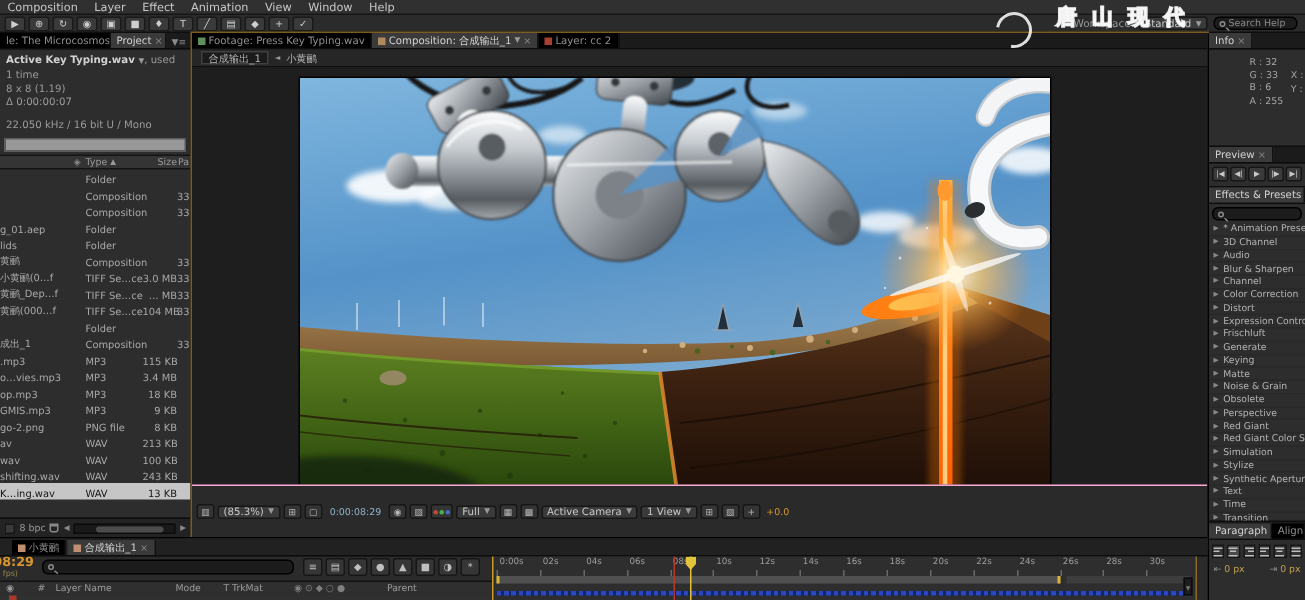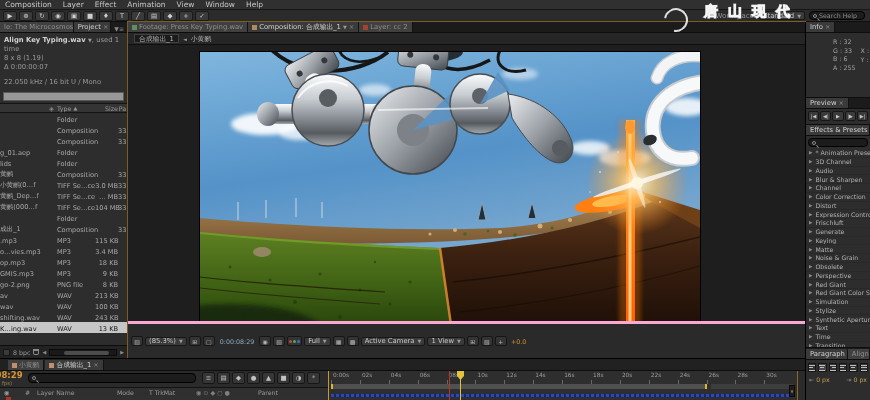--- a/index.html
+++ b/index.html
@@ -13,21 +13,21 @@
 .tool-btn{width:14px;height:10px;background:#3a3a3a;border:1px solid #1a1a1a;border-radius:2px;color:#cfcfcf;font-size:6.5px;line-height:8px;text-align:center;flex:none}
 .ws{margin-left:auto;display:flex;align-items:center;gap:3px}
 .ws-label{color:#979797;font-size:7px}
 .dropdown{background:#3a3a3a;border:1px solid #171717;border-radius:2px;height:9px;line-height:8px;padding:0 3px;color:#c9c9c9;font-size:6.8px;white-space:nowrap;display:flex;align-items:center;gap:3px}
 .caret{font-size:5px;color:#999}
 .searchbox{width:56px;height:9px;background:#1c1c1c;border:1px solid #000;border-radius:4px;color:#8a8a8a;font-size:6.3px;display:flex;align-items:center;gap:2px;padding:0 3px;margin:0 2px;white-space:nowrap}
 .mag{width:4px;height:4px;border:1px solid #8a8a8a;border-radius:50%;position:relative;flex:none}
 .mag::after{content:"";position:absolute;width:3px;height:1px;background:#8a8a8a;transform:rotate(45deg);left:3px;top:4px}
 
 .tabbar{display:flex;align-items:flex-end;height:11px;background:#1b1b1b;border-bottom:1px solid #0d0d0d}
-.tab{height:10px;padding:0 4px;font-size:6.8px;color:#8f8f8f;background:#404040;border-right:1px solid #121212;white-space:nowrap;display:flex;align-items:center;gap:2px;overflow:hidden}
+.tab{height:10px;padding:0 4px;font-size:6.8px;color:#8f8f8f;background:#000000;border-right:1px solid #121212;white-space:nowrap;display:flex;align-items:center;gap:2px;overflow:hidden}
 .tab.active{background:#3a3a3a;color:#d2d2d2}
 .tab:not(.active) .tab-extra{display:none}
 .sq{width:5px;height:5px;flex:none;background:#777}
 .x{color:#8a8a8a;font-size:6.5px}
 .panelmenu{margin-left:auto;color:#8a8a8a;font-size:6px;padding:0 3px}
 
 .proj{position:absolute;left:0;top:22px;width:128px;height:336px;background:#2d2d2d;border-right:1px solid #000}
 .proj-info{height:56px;padding:3px 4px;color:#9a9a9a;font-size:6.8px;line-height:9px}
 .proj-info .t1{color:#d2d2d2;font-weight:bold}
 .proj-info .t1 .dim{color:#9a9a9a;font-weight:normal}
@@ -49,21 +49,21 @@
 .trash{width:6px;height:6px;border:1px solid #8a8a8a;border-top-width:2px;border-radius:0 0 2px 2px}
 .scroll-h{flex:1;height:7px;background:#191919;border:1px solid #0b0b0b;position:relative}
 .thumb{position:absolute;left:14px;top:1px;width:45px;height:4px;background:#4c4c4c;border-radius:2px}
 .arrowbtn{color:#8a8a8a;font-size:5px}
 
 .viewer{position:absolute;left:128px;top:22px;width:677px;height:336px;background:#2d2d2d;outline:1px solid #7c5c20}
 .crumbs{height:12px;background:#262626;border-bottom:1px solid #0f0f0f;display:flex;align-items:center;gap:4px;padding:0 6px;font-size:6.8px;color:#b5b5b5}
 .crumb-box{background:#1b1b1b;border:1px solid #404040;padding:0 4px;height:9px;line-height:8px}
 .canvas{position:absolute;left:0;right:0;top:23px;bottom:13px;background:#1e1e1e;overflow:hidden}
 .shot{position:absolute;left:72px;top:7px;width:500px;height:287px;background:#3a6ea0;box-shadow:0 0 0 1px #000}
-.viewer-footer{position:absolute;left:0;bottom:0;width:100%;height:13px;background:#2a2a2a;border-top:3px solid #f9a8d4;display:flex;align-items:center;gap:2px;padding:17px 3px;font-size:6.3px;color:#a8a8a8;white-space:nowrap;overflow:hidden}
+.viewer-footer{position:absolute;left:0;bottom:0;width:100%;height:13px;background:#2a2a2a;border-top:1px solid #f9a8d4;display:flex;align-items:center;gap:2px;padding:17px 3px;font-size:6.3px;color:#a8a8a8;white-space:nowrap;overflow:hidden}
 .vbtn{height:10px;min-width:12px;background:#343434;border:1px solid #161616;border-radius:2px;display:flex;align-items:center;justify-content:center;color:#b8b8b8;font-size:6px;padding:0 1px;flex:none}
 .vtime{color:#8fb3c8;padding:0 3px}
 .exposure{color:#d9952f;padding-left:2px}
 .chdots{display:flex;gap:1px;align-items:center}
 .chdots i{width:3px;height:3px;border-radius:50%;display:block}
 
 .rcol{position:absolute;left:805px;top:22px;width:65px;height:378px;background:#2d2d2d;border-left:1px solid #000}
 .infobody{position:relative;height:65px;border-bottom:1px solid #0d0d0d;font-size:6.3px;color:#a5a5a5;line-height:8.5px;padding:5px 2px 0 27px}
 .xycol{position:absolute;right:1px;top:14px;line-height:8.5px;color:#a5a5a5}
 .transport{display:flex;gap:1px;padding:2px 2px 3px 2px;border-bottom:1px solid #0d0d0d}
@@ -166,21 +166,21 @@
       <span class="tab">
           <span>le: The Microcosmos</span>
         </span>
       <span class="tab active">
           <span>Project</span>
           <span class="x">×</span>
         </span>
       <span class="panelmenu">▼≡</span>
     </div>
     <div class="proj-info">
-      <div class="t1"><span>Align Key Typing.wav</span> <span class="caret">▼</span><span class="dim">, used 1 time</span></div>
+      <div class="t1"><span>Active Key Typing.wav</span> <span class="caret">▼</span><span class="dim">, used 1 time</span></div>
       <div>8 x 8 (1.19)</div>
       <div>Δ 0:00:00:07</div>
       <div class="gap"></div>
       <div>22.050 kHz / 16 bit U / Mono</div>
     </div>
     <div class="wavebar"></div>
     <div class="cols">
       <span class="c-name"></span>
       <span class="c-icon">◈</span>
       <span class="c-type">

